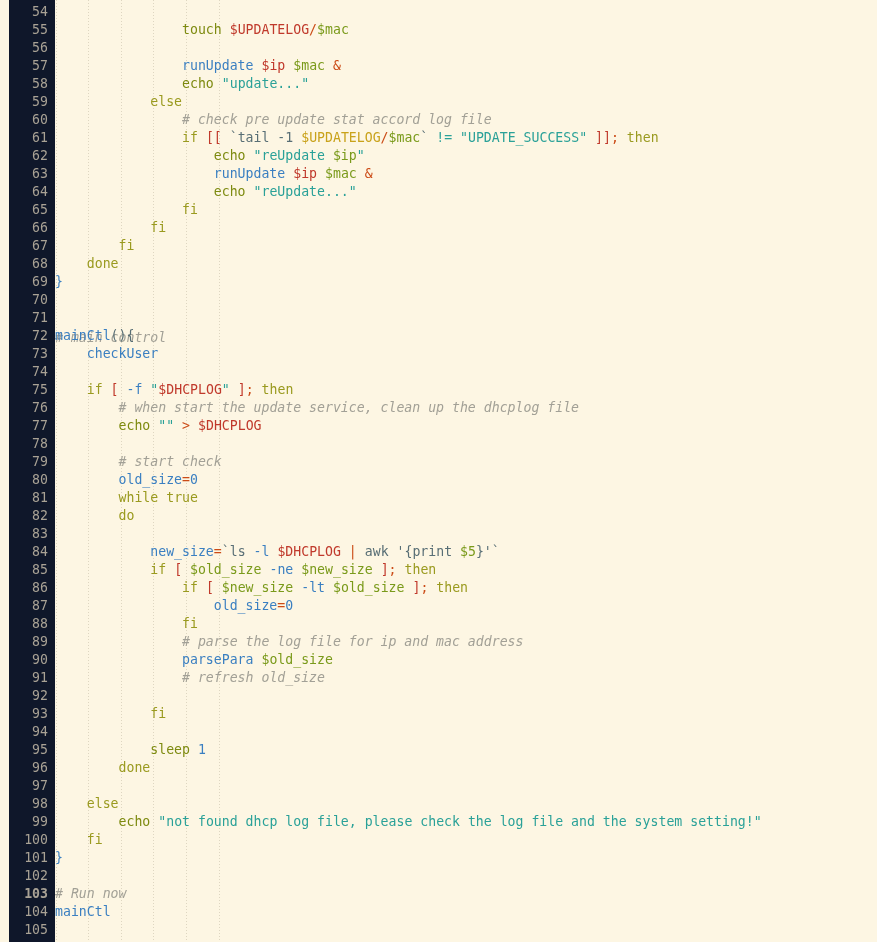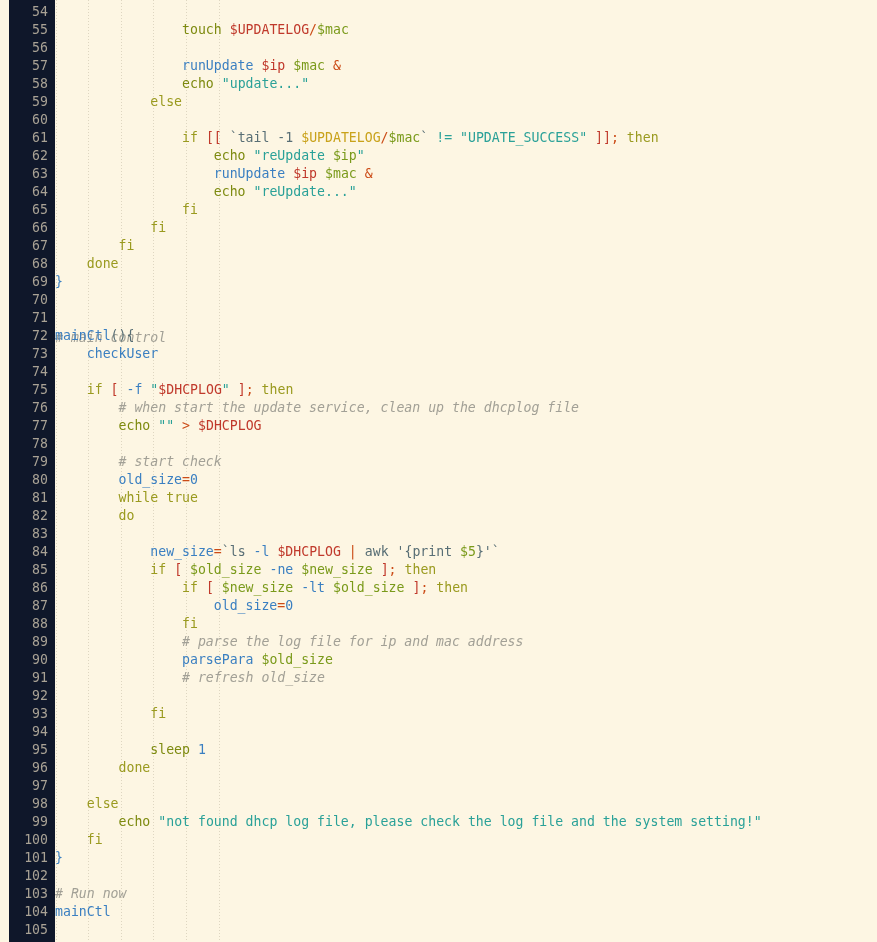--- a/index.html
+++ b/index.html
@@ -155,33 +155,33 @@
       <div class="lnum" style="position: absolute; right: 7px; top: 705px;">93</div>
       <div class="lnum" style="position: absolute; right: 7px; top: 723px;">94</div>
       <div class="lnum" style="position: absolute; right: 7px; top: 741px;">95</div>
       <div class="lnum" style="position: absolute; right: 7px; top: 759px;">96</div>
       <div class="lnum" style="position: absolute; right: 7px; top: 777px;">97</div>
       <div class="lnum" style="position: absolute; right: 7px; top: 795px;">98</div>
       <div class="lnum" style="position: absolute; right: 7px; top: 813px;">99</div>
       <div class="lnum" style="position: absolute; right: 7px; top: 831px;">100</div>
       <div class="lnum" style="position: absolute; right: 7px; top: 849px;">101</div>
       <div class="lnum" style="position: absolute; right: 7px; top: 867px;">102</div>
-      <div class="lnum" style="position: absolute; right: 7px; top: 885px;">103</div>
+      <div class="lnum" style="position: absolute; right: 7px; top: 885px; font-weight: bold;">103</div>
       <div class="lnum" style="position: absolute; right: 7px; top: 903px;">104</div>
       <div class="lnum" style="position: absolute; right: 7px; top: 921px;">105</div>
     </div>
 
   <div id="code">
       <div class="cline" style="position: absolute; left: 0px; top: 3px;">&nbsp;</div>
       <div class="cline" style="position: absolute; left: 0px; top: 21px;"><span class="tk-plain">                </span><span class="tk-builtin">touch</span><span class="tk-plain"> </span><span class="tk-var2">$UPDATELOG</span><span class="tk-op">/</span><span class="tk-var">$mac</span></div>
       <div class="cline" style="position: absolute; left: 0px; top: 39px;">&nbsp;</div>
       <div class="cline" style="position: absolute; left: 0px; top: 57px;"><span class="tk-plain">                </span><span class="tk-func">runUpdate</span><span class="tk-plain"> </span><span class="tk-var2">$ip</span><span class="tk-plain"> </span><span class="tk-var">$mac</span><span class="tk-plain"> </span><span class="tk-op">&amp;</span></div>
       <div class="cline" style="position: absolute; left: 0px; top: 75px;"><span class="tk-plain">                </span><span class="tk-builtin">echo</span><span class="tk-plain"> </span><span class="tk-str">"update..."</span></div>
       <div class="cline" style="position: absolute; left: 0px; top: 93px;"><span class="tk-plain">            </span><span class="tk-kw">else</span></div>
-      <div class="cline" style="position: absolute; left: 0px; top: 111px;"><span class="tk-plain">                </span></div>
+      <div class="cline" style="position: absolute; left: 0px; top: 111px;"><span class="tk-plain">                </span><span class="tk-comment"># check pre update stat accord log file</span></div>
       <div class="cline" style="position: absolute; left: 0px; top: 129px;"><span class="tk-plain">                </span><span class="tk-kw">if</span><span class="tk-plain"> </span><span class="tk-brk">[[</span><span class="tk-plain"> `tail -1 </span><span class="tk-var3">$UPDATELOG</span><span class="tk-op">/</span><span class="tk-var">$mac</span><span class="tk-plain">` </span><span class="tk-str">!=</span><span class="tk-plain"> </span><span class="tk-str">"UPDATE_SUCCESS"</span><span class="tk-plain"> </span><span class="tk-brk">]]</span><span class="tk-op">;</span><span class="tk-plain"> </span><span class="tk-kw">then</span></div>
       <div class="cline" style="position: absolute; left: 0px; top: 147px;"><span class="tk-plain">                    </span><span class="tk-builtin">echo</span><span class="tk-plain"> </span><span class="tk-str">"reUpdate </span><span class="tk-var">$ip</span><span class="tk-str">"</span></div>
       <div class="cline" style="position: absolute; left: 0px; top: 165px;"><span class="tk-plain">                    </span><span class="tk-func">runUpdate</span><span class="tk-plain"> </span><span class="tk-var2">$ip</span><span class="tk-plain"> </span><span class="tk-var">$mac</span><span class="tk-plain"> </span><span class="tk-op">&amp;</span></div>
       <div class="cline" style="position: absolute; left: 0px; top: 183px;"><span class="tk-plain">                    </span><span class="tk-builtin">echo</span><span class="tk-plain"> </span><span class="tk-str">"reUpdate..."</span></div>
       <div class="cline" style="position: absolute; left: 0px; top: 201px;"><span class="tk-plain">                </span><span class="tk-kw">fi</span></div>
       <div class="cline" style="position: absolute; left: 0px; top: 219px;"><span class="tk-plain">            </span><span class="tk-kw">fi</span></div>
       <div class="cline" style="position: absolute; left: 0px; top: 237px;"><span class="tk-plain">        </span><span class="tk-kw">fi</span></div>
       <div class="cline" style="position: absolute; left: 0px; top: 255px;"><span class="tk-plain">    </span><span class="tk-kw">done</span></div>
       <div class="cline" style="position: absolute; left: 0px; top: 273px;"><span class="tk-brace">}</span></div>
       <div class="cline" style="position: absolute; left: 0px; top: 291px;">&nbsp;</div>

